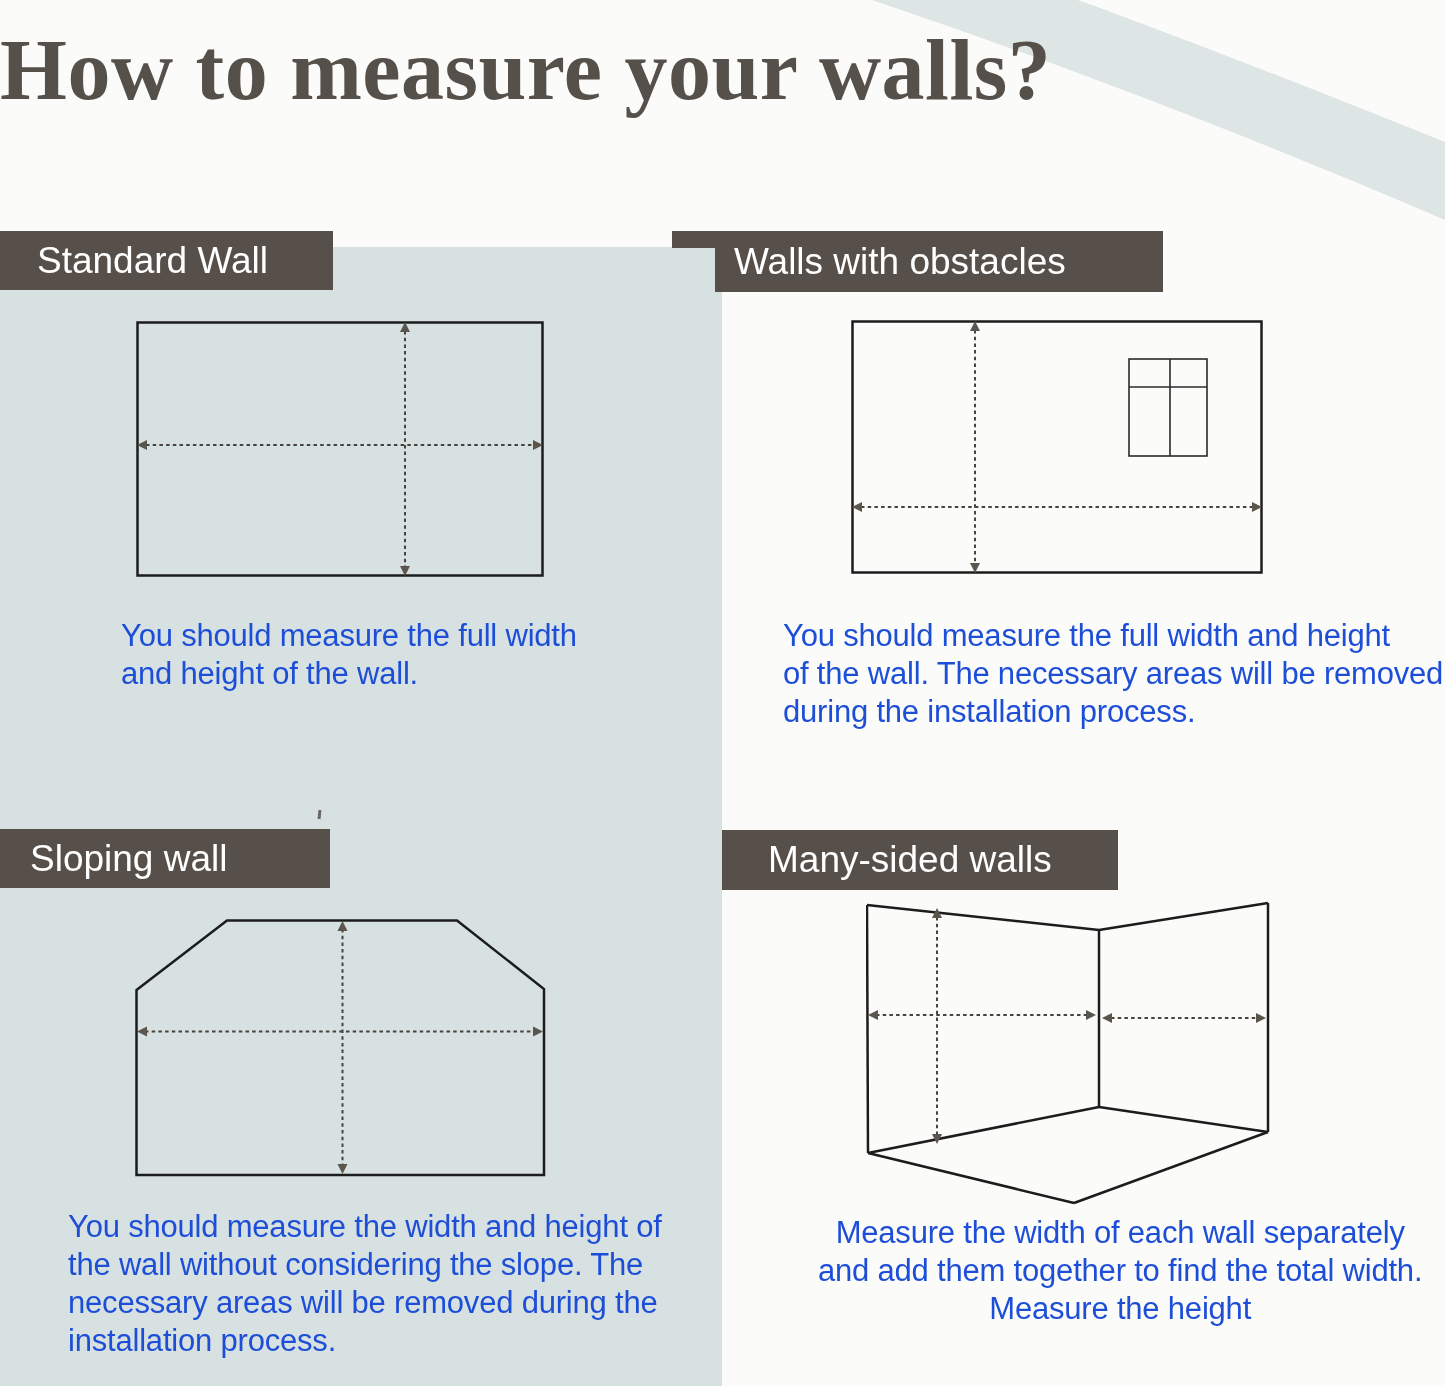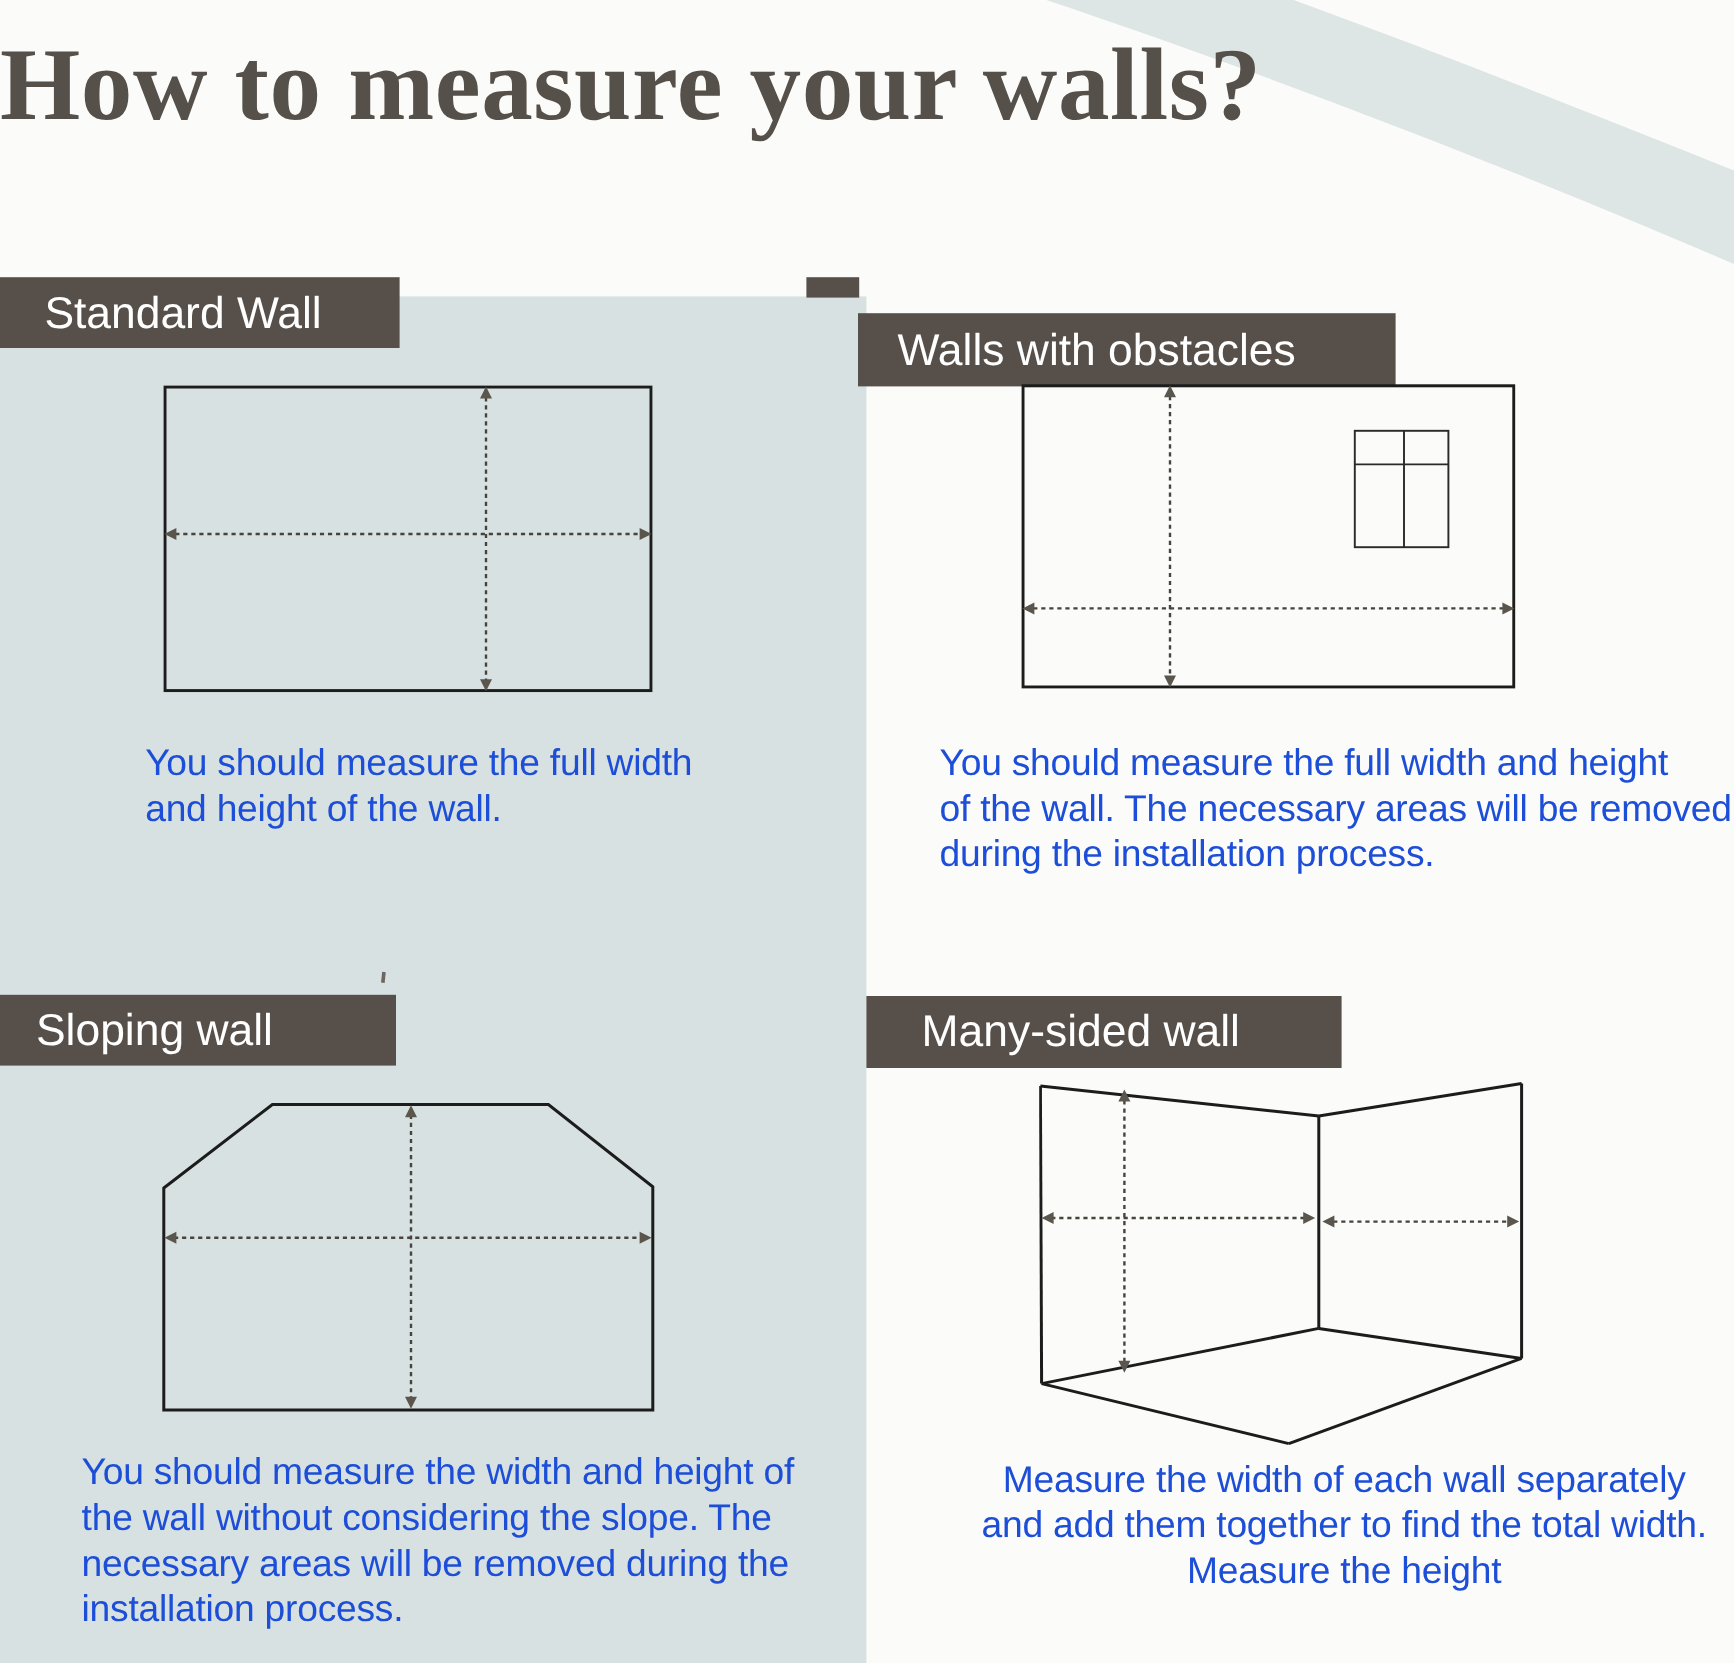--- a/index.html
+++ b/index.html
@@ -14,21 +14,21 @@
     position:absolute;left:0;right:40px;top:20px;text-align:left;
     font-family:"Liberation Serif","DejaVu Serif",serif;font-weight:700;
     font-size:86px;color:#56504a;letter-spacing:0.5px;white-space:nowrap;
   }
   .bar{
     position:absolute;background:#57504a;color:#ffffff;
     font-size:37px;font-weight:400;display:flex;align-items:center;
     box-sizing:border-box;white-space:nowrap;
   }
   .bar-standard {left:0;    top:231px;width:333px;height:59px;padding-left:37px;}
-  .bar-obstacles{left:715px;top:231px;width:448px;height:61px;padding-left:33px;margin-top:30px;}
+  .bar-obstacles{left:715px;top:231px;width:448px;height:61px;padding-left:19px;}
   .bar-notch{position:absolute;left:672px;top:231px;width:44px;height:17px;background:#57504a;}
   .bar-sloping  {left:0;    top:829px;width:330px;height:59px;padding-left:30px;}
   .bar-many     {left:722px;top:830px;width:396px;height:60px;padding-left:46px;}
   .desc{
     position:absolute;color:#1d4ed8;font-size:31px;font-weight:400;
     letter-spacing:-0.2px;line-height:38px;
   }
   .desc div{white-space:nowrap;}
   .desc-standard {left:121px;top:617px;}
   .desc-obstacles{left:783px;top:617px;}
@@ -64,21 +64,21 @@
     <span>Standard Wall</span>
   </div>
   <div class="bar-notch"></div>
   <div class="bar bar-obstacles">
     <span>Walls with obstacles</span>
   </div>
   <div class="bar bar-sloping">
     <span>Sloping wall</span>
   </div>
   <div class="bar bar-many">
-    <span>Many-sided wall</span>
+    <span>Many-sided walls</span>
   </div>
 
   <svg class="diagram diag-standard" width="408" height="256" viewBox="0 0 408 256" xmlns="http://www.w3.org/2000/svg">
     <rect class="wall" x="1.5" y="1.5" width="405" height="253"></rect>
     <line class="meas" x1="269" y1="10" x2="269" y2="246"></line>
     <polygon class="ah" points="269,1 264,11 274,11"></polygon>
     <polygon class="ah" points="269,255 264,245 274,245"></polygon>
     <line class="meas" x1="10" y1="124" x2="398" y2="124"></line>
     <polygon class="ah" points="1,124 11,119 11,129"></polygon>
     <polygon class="ah" points="407,124 397,119 397,129"></polygon>

